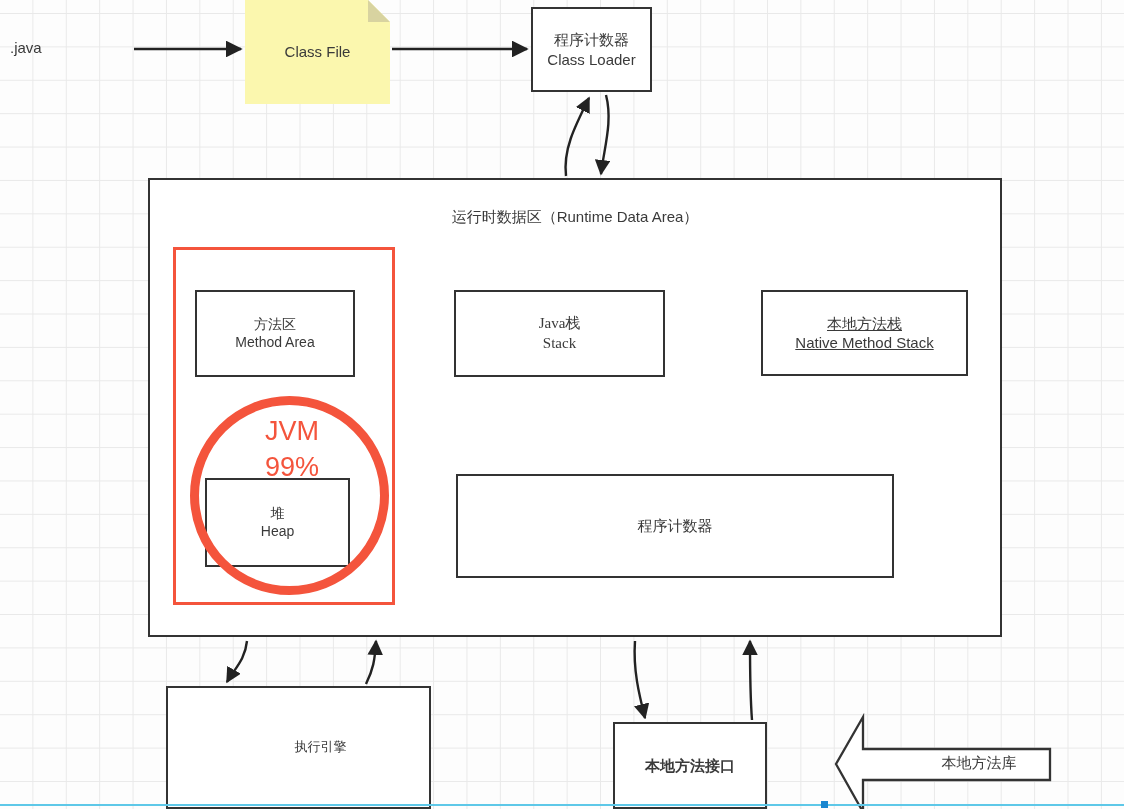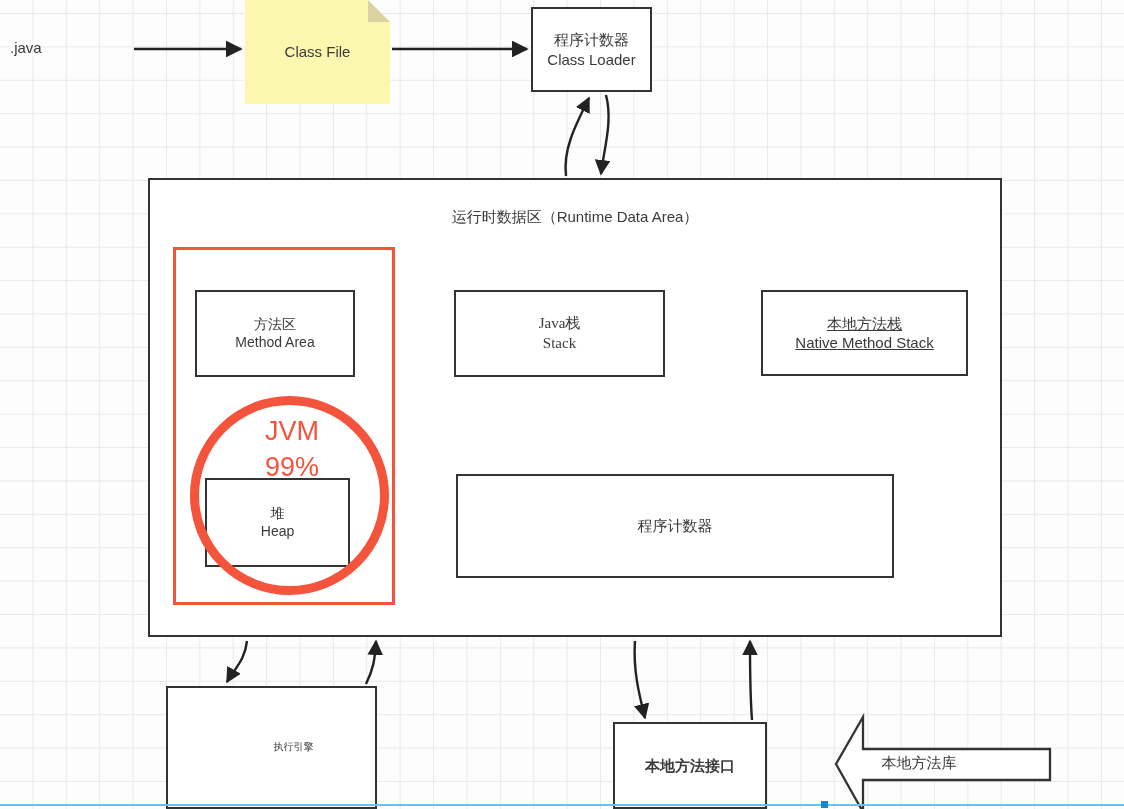--- a/index.html
+++ b/index.html
@@ -78,25 +78,25 @@
     left: 173px; top: 247px; width: 222px; height: 358px;
     border: 3px solid #f4543c; background: transparent;
   }
 
   #method-area { left: 195px; top: 290px; width: 160px; height: 87px; font-size: 14px; }
   #heap-box    { left: 205px; top: 478px; width: 145px; height: 89px; font-size: 14px; }
   #java-stack  { left: 454px; top: 290px; width: 211px; height: 87px; font-size: 15px; font-family: Liberation Serif, serif; }
   #native-stack{ left: 761px; top: 290px; width: 207px; height: 86px; font-size: 15px; text-decoration: underline; }
   #pc-register { left: 456px; top: 474px; width: 438px; height: 104px; font-size: 15px; }
 
-  #exec-engine { left: 166px; top: 686px; width: 211px; height: 123px; font-size: 10px; padding-left: 44px; }
+  #exec-engine { left: 166px; top: 686px; width: 265px; height: 123px; font-size: 13px; padding-left: 44px; }
   #native-iface{ left: 613px; top: 722px; width: 154px; height: 87px; font-size: 15px; font-weight: bold; }
 
   #native-lib {
-    left: 810px; top: 716px; width: 218px; height: 93px;
+    left: 870px; top: 716px; width: 218px; height: 93px;
     font-size: 15px; background: transparent; border: 0;
   }
 
   
   #jvm-circle {
     position: absolute;
     left: 190px; top: 396px;
     width: 199px; height: 199px;
     border: 9px solid #f4543c;
     border-radius: 50%;

